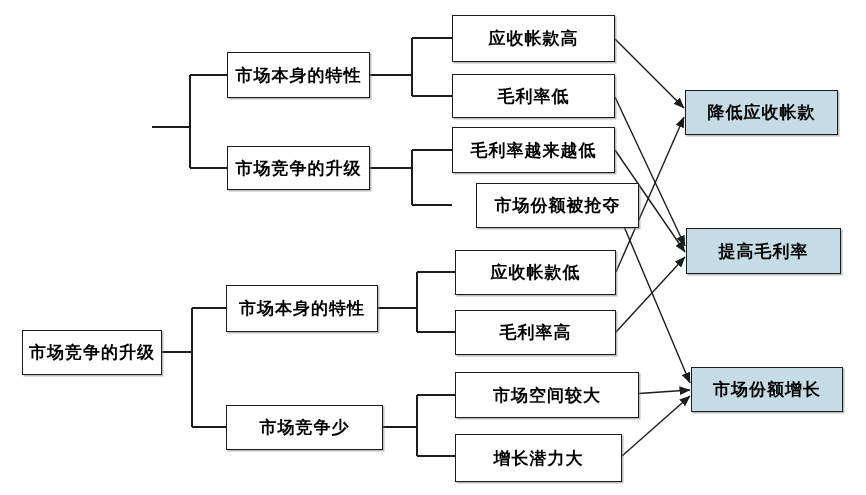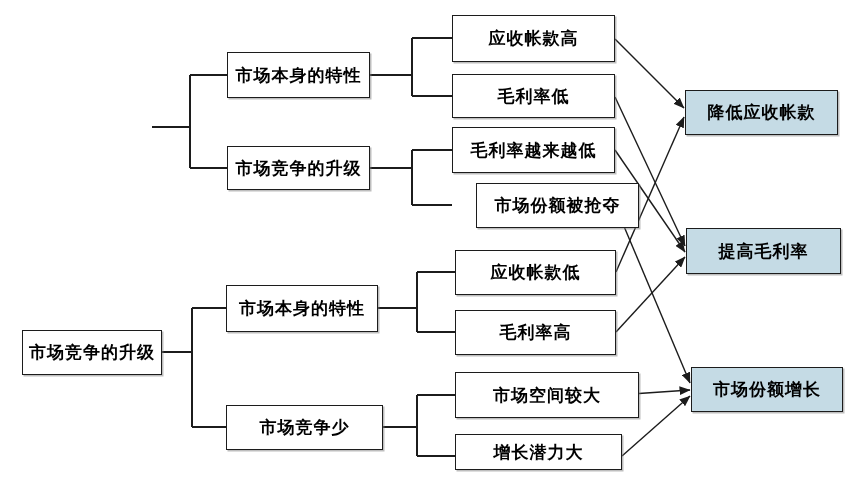--- a/index.html
+++ b/index.html
@@ -89,21 +89,21 @@
   </div>
   <div class="node" style="left:455px;top:310px;width:161px;height:45px">
     <span>毛利率高</span>
   </div>
   <div class="node" style="left:455px;top:250px;width:161px;height:45px">
     <span>应收帐款低</span>
   </div>
   <div class="node" style="left:455px;top:372px;width:184px;height:46px">
     <span>市场空间较大</span>
   </div>
-  <div class="node" style="left:455px;top:434px;width:167px;height:36px">
+  <div class="node" style="left:455px;top:434px;width:167px;height:48px">
     <span>增长潜力大</span>
   </div>
 
   <div class="node goal" style="left:685px;top:90px;width:153px;height:45px">
     <span>降低应收帐款</span>
   </div>
   <div class="node goal" style="left:686px;top:228px;width:155px;height:46px">
     <span>提高毛利率</span>
   </div>
   <div class="node goal" style="left:691px;top:367px;width:152px;height:45px">

